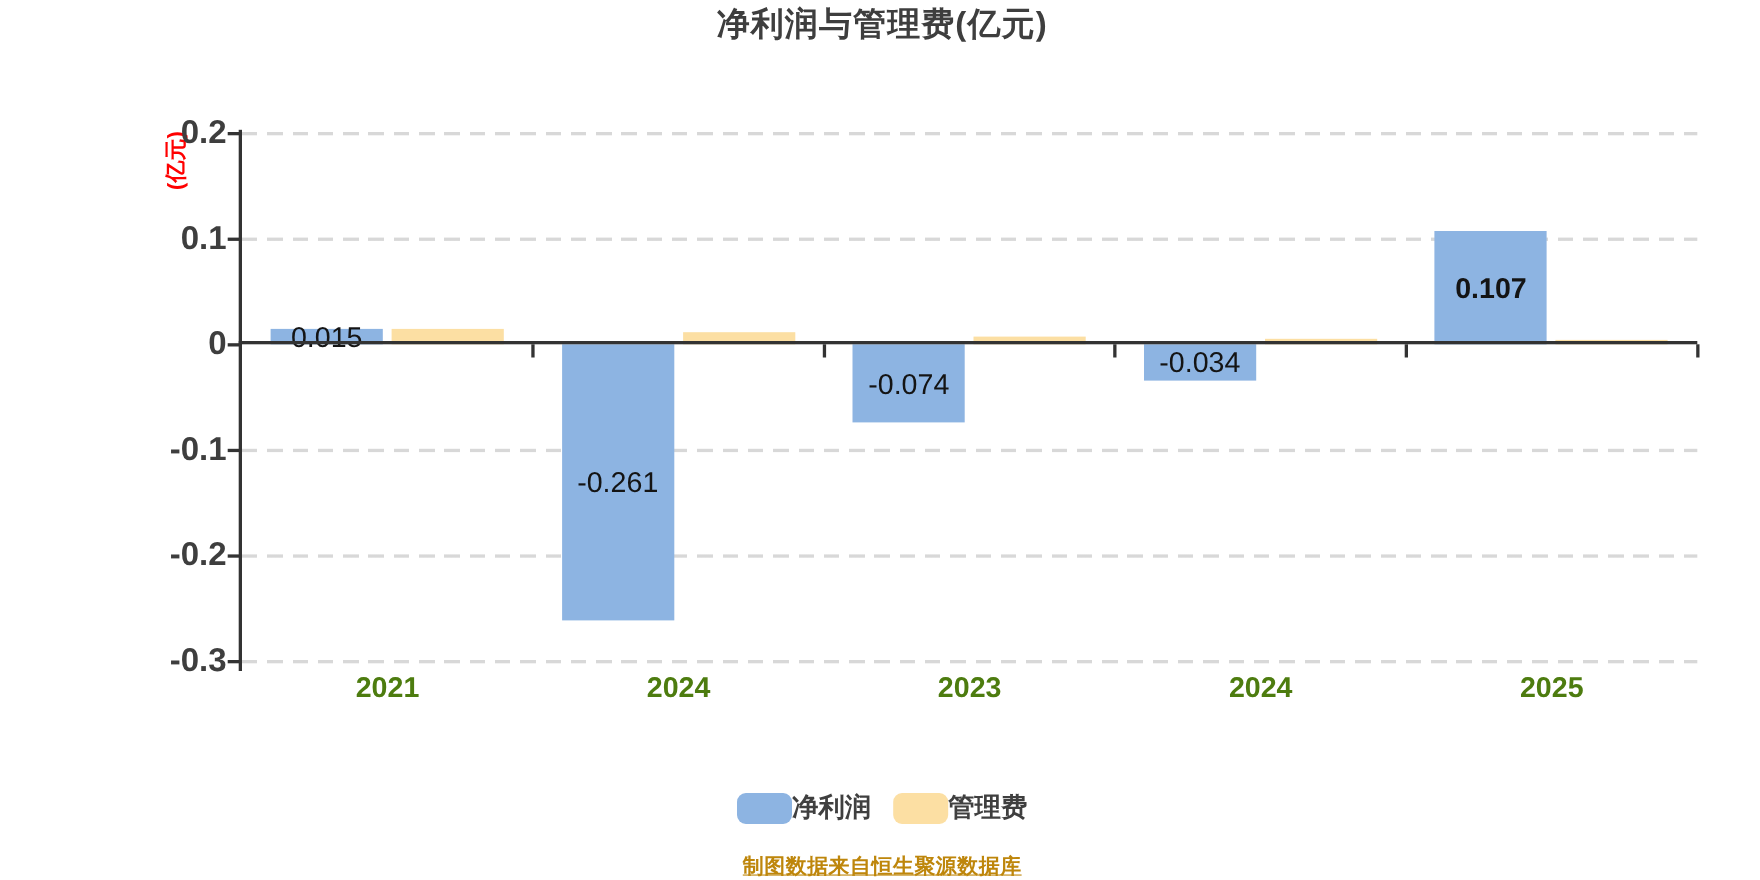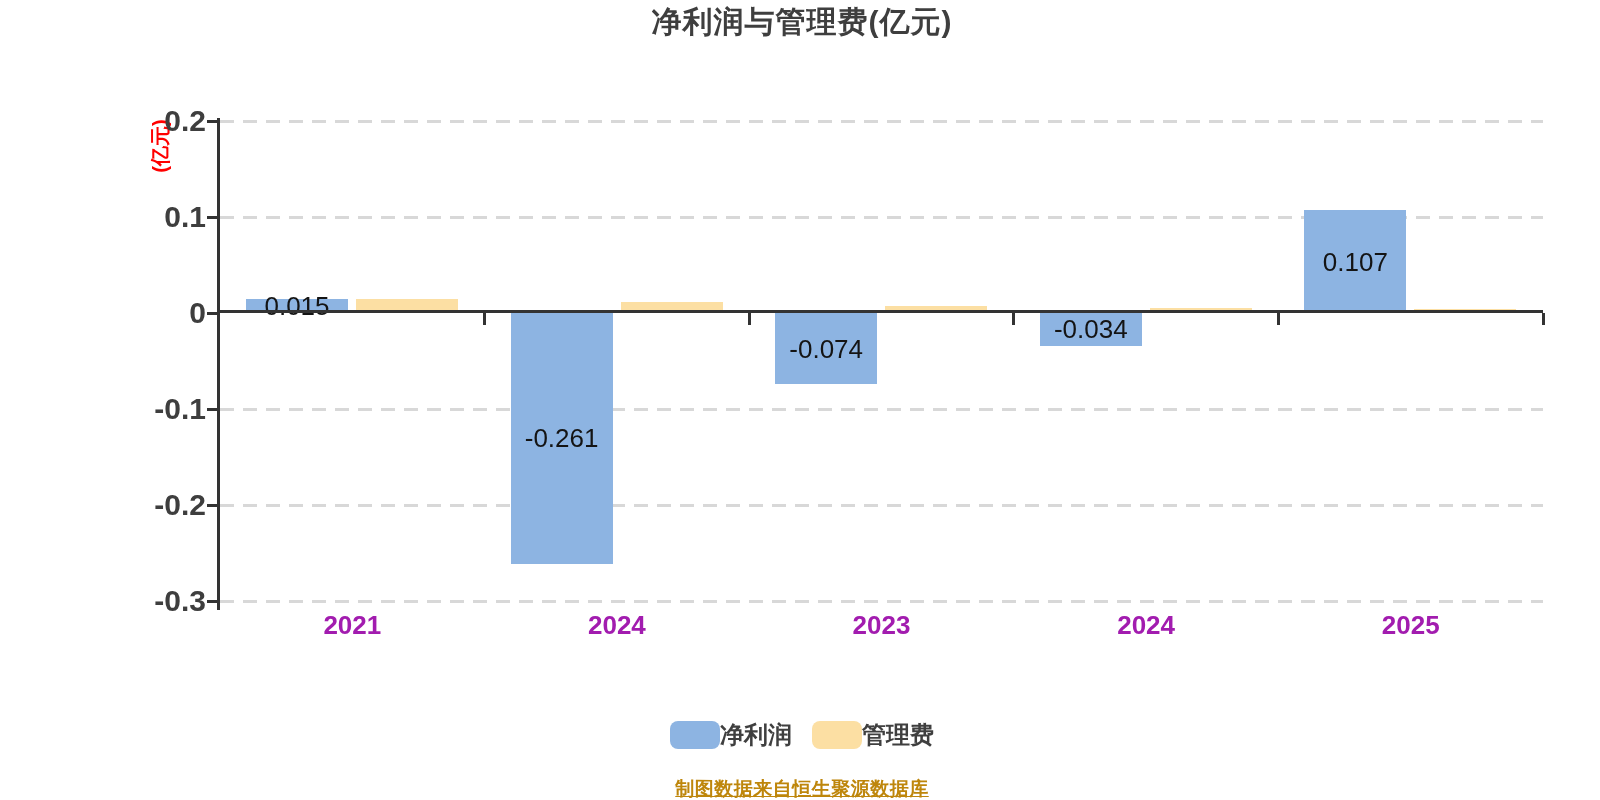--- a/index.html
+++ b/index.html
@@ -22,21 +22,21 @@
   .grid{
     height:3px;
     background:repeating-linear-gradient(90deg,#D8D8D8 0 14px,transparent 14px 23px);
   }
   .axisline,.zero,.ytick,.xtick{background:#333333;}
   .ylab{
     text-align:right;font-size:30px;font-weight:700;color:#3E3E3E;
     height:32px;line-height:32px;
   }
   .xlab{
-    text-align:center;font-size:26px;font-weight:600;color:#a21caf;
+    text-align:center;font-size:26px;font-weight:600;color:#4d7c0f;
     height:32px;line-height:32px;
   }
   .bar{}
   .vlab{
     text-align:center;font-size:26px;font-weight:400;color:#141414;
     height:32px;line-height:32px;white-space:nowrap;
   }
   .legend{
     left:0;right:0;top:720px;height:30px;
     display:flex;justify-content:center;align-items:center;gap:20px;
@@ -98,18 +98,18 @@
     <div class="abs vlab" style="left: 753.2px; top: 332.52px; width: 142px;">-0.074</div>
     <div class="abs bar" style="left: 883.2px; top: 306.28px; width: 102px; height: 6.72px; background: rgb(252, 223, 163);"></div>
     <div class="abs xtick" style="left: 1010.3px; top: 313px; width: 3px; height: 12px;"></div>
     <div class="abs xlab" style="left: 819.5px; top: 609px; width: 120px;">2023</div>
     <div class="abs bar" style="left: 1037.8px; top: 313px; width: 102px; height: 32.64px; background: rgb(141, 180, 226);"></div>
     <div class="abs vlab" style="left: 1017.8px; top: 313.32px; width: 142px;">-0.034</div>
     <div class="abs bar" style="left: 1147.8px; top: 308.2px; width: 102px; height: 4.8px; background: rgb(252, 223, 163);"></div>
     <div class="abs xtick" style="left: 1274.9px; top: 313px; width: 3px; height: 12px;"></div>
     <div class="abs xlab" style="left: 1084.1px; top: 609px; width: 120px;">2024</div>
     <div class="abs bar" style="left: 1302.4px; top: 210.28px; width: 102px; height: 102.72px; background: rgb(141, 180, 226);"></div>
-    <div class="abs vlab" style="left: 1282.4px; top: 245.64px; width: 142px;">0.107</div>
+    <div class="abs vlab" style="left: 1282.4px; top: 245.64px; width: 142px; font-weight: bold;">0.107</div>
     <div class="abs bar" style="left: 1412.4px; top: 309.16px; width: 102px; height: 3.84px; background: rgb(252, 223, 163);"></div>
     <div class="abs xtick" style="left: 1539.5px; top: 313px; width: 3px; height: 12px;"></div>
     <div class="abs xlab" style="left: 1348.7px; top: 609px; width: 120px;">2025</div>
     <div class="abs zero" style="left: 215px; top: 310px; width: 1326px; height: 3px;"></div>
   </div>
 
 </body></html>

